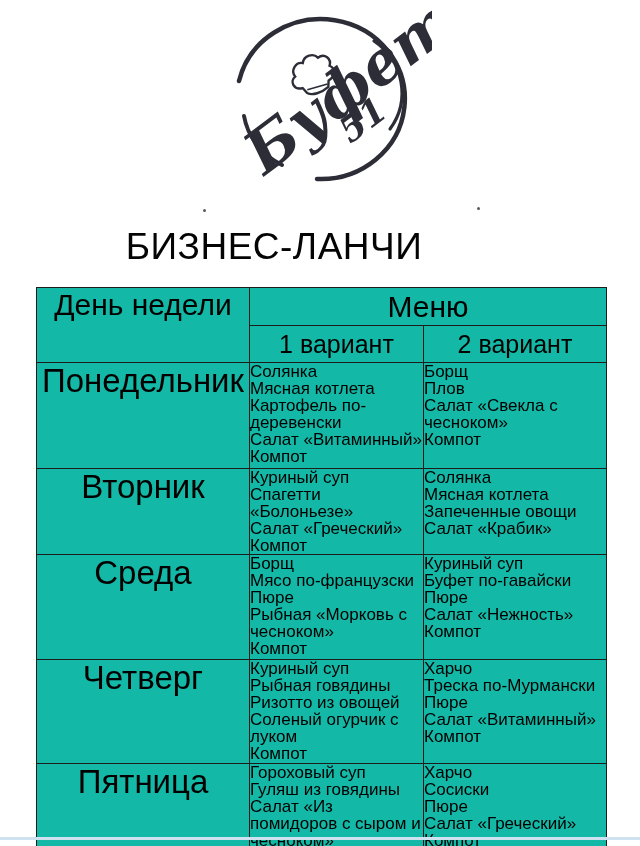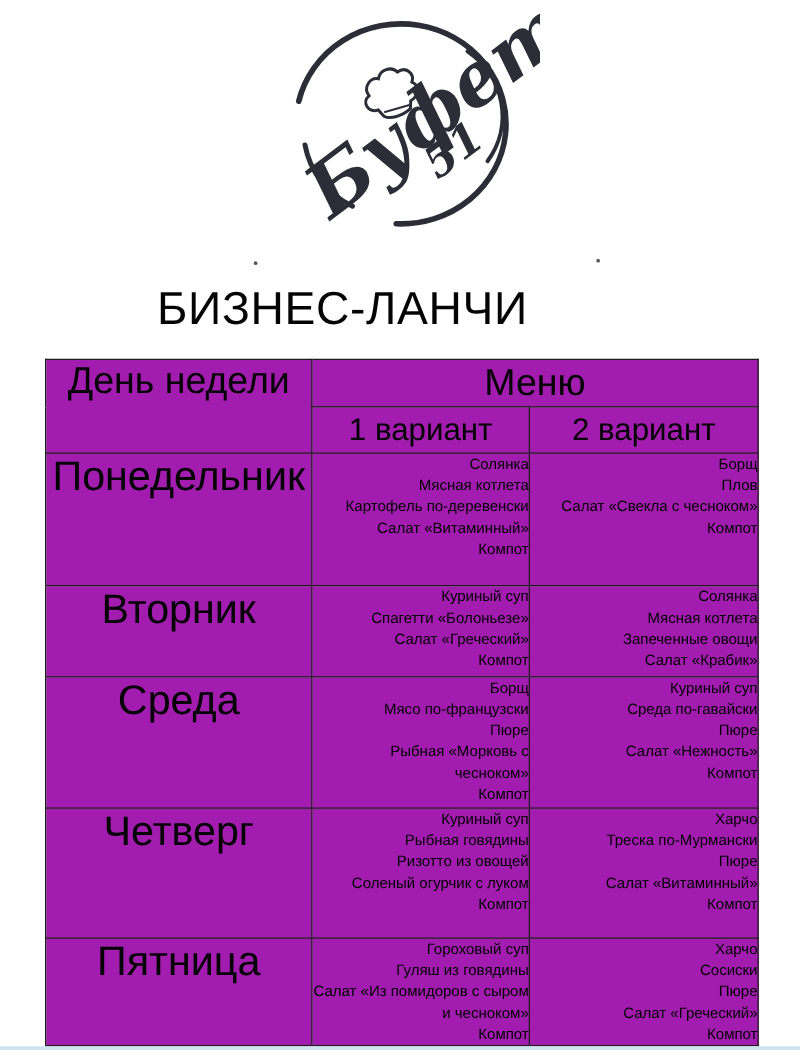--- a/index.html
+++ b/index.html
@@ -13,40 +13,39 @@
     font-size:37px;font-weight:400;line-height:1.1;letter-spacing:0.5px;color:#040404;
   }
   .speck{position:absolute;width:3px;height:3px;background:#5a5a5a;border-radius:50%;}
   .speck.s1{left:203px;top:209px;}
   .speck.s2{left:477px;top:207px;}
   table.menu{
     position:absolute;left:36px;top:287px;width:570px;
     border-collapse:collapse;table-layout:fixed;
   }
   table.menu th, table.menu td{
-    border:1.5px solid #1c1c1c;padding:0;font-weight:normal;background:#a21caf;
+    border:1.5px solid #1c1c1c;padding:0;font-weight:normal;background:#14b8a6;
   }
   col.c-day{width:213px;} col.c-v1{width:174px;} col.c-v2{width:183px;}
   th.day-h{
     font-size:30px;text-align:center;vertical-align:top;padding-top:3px;line-height:1.1;
   }
   th.menu-h{font-size:30px;text-align:center;height:37px;line-height:1.05;margin-top:45px;}
   th.var-h{font-size:25px;text-align:center;height:36px;line-height:1.05;}
   tbody tr:nth-child(1){height:106px;}
   tbody tr:nth-child(2){height:73px;}
   tbody tr:nth-child(3){height:105px;}
   tbody tr:nth-child(4){height:104px;}
   tbody tr:nth-child(5){height:84px;}
   td.day-cell{
     font-size:33px;text-align:center;vertical-align:top;padding-top:3px;line-height:1.12;
   }
   td.menu-cell{
-    font-size:12px;line-height:17px;vertical-align:top;
+    font-size:17px;line-height:17px;vertical-align:top;
     padding:2px 3px 1px 5px;
-    text-align:right;
   }
   .dish{display:block;}
   .scan-line{position:absolute;left:0;top:837px;width:640px;height:2.5px;background:#cfe2ef;}
 </style>
 </head>
 <body>
 
 <div class="logo">
   <svg viewBox="0 0 210 190" width="210" height="190">
     <g stroke="#2d2d38" fill="none" stroke-linecap="round">
@@ -119,21 +118,21 @@
         <td class="day-cell">Среда</td>
         <td class="menu-cell">
           <span class="dish">Борщ</span>
           <span class="dish">Мясо по-французски</span>
           <span class="dish">Пюре</span>
           <span class="dish">Рыбная «Морковь с чесноком»</span>
           <span class="dish">Компот</span>
         </td>
         <td class="menu-cell">
           <span class="dish">Куриный суп</span>
-          <span class="dish">Среда по-гавайски</span>
+          <span class="dish">Буфет по-гавайски</span>
           <span class="dish">Пюре</span>
           <span class="dish">Салат «Нежность»</span>
           <span class="dish">Компот</span>
         </td>
       </tr>
       <tr>
         <td class="day-cell">Четверг</td>
         <td class="menu-cell">
           <span class="dish">Куриный суп</span>
           <span class="dish">Рыбная говядины</span>

